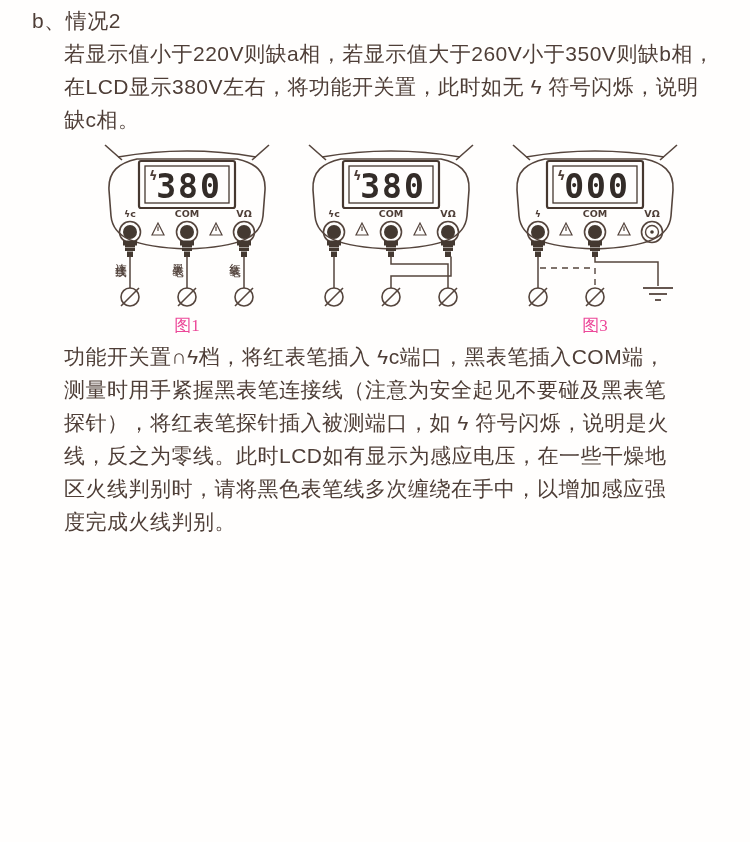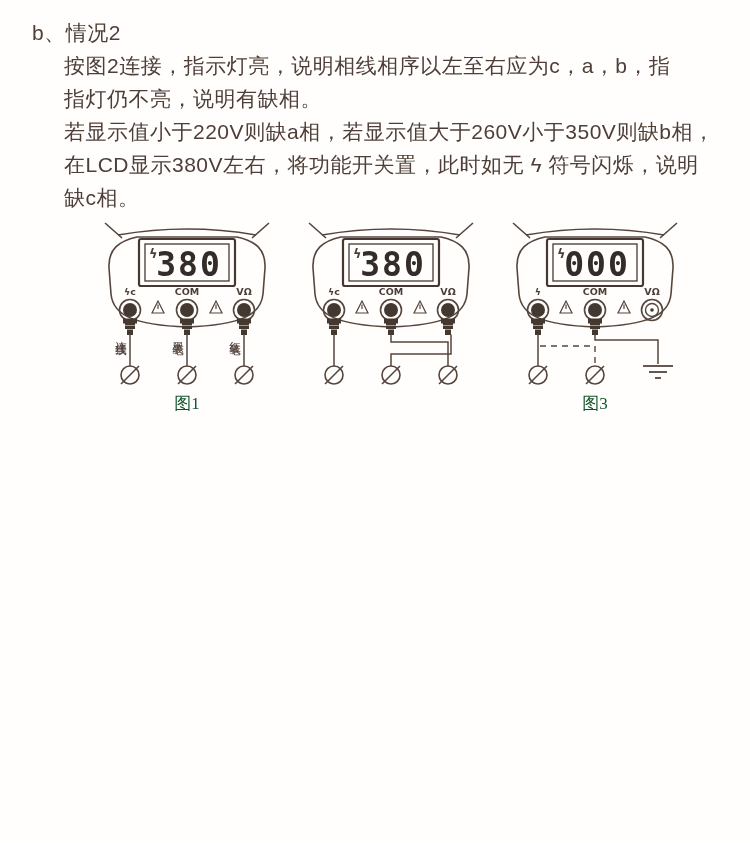--- a/index.html
+++ b/index.html
@@ -1,50 +1,48 @@
 <!DOCTYPE html>
 <html><head>
 <meta charset="utf-8">
 <style>
   html,body{margin:0;padding:0;background:#fff;}
   .page{
     position:relative;
     width:750px;height:842px;
     box-sizing:border-box;
-    padding-top:16px;
+    padding-top:4px;
     background:#fffefd;
     color:#4e3e37;
     font-family:"Liberation Sans","DejaVu Sans",sans-serif;
     overflow:hidden;
   }
   .h{margin-left:32px;font-size:21px;line-height:33px;letter-spacing:0.5px;}
   .p{margin-left:64px;width:660px;font-size:21px;line-height:33px;
      letter-spacing:0.5px;white-space:pre-line;}
   .figrow{display:flex;margin-left:92px;margin-top:4px;gap:14px;height:200px;}
   .fig{position:relative;width:190px;margin:0;}
   .fig svg{display:block;}
   .figcap{width:190px;text-align:center;font-family:"Liberation Serif","DejaVu Serif",serif;
-     font-size:17px;line-height:20px;color:#14532d;}
+     font-size:17px;line-height:20px;color:#ec4899;}
   .vlabel{position:absolute;writing-mode:vertical-rl;text-orientation:upright;
      font-size:11.5px;letter-spacing:1.5px;color:#4e3e37;top:114px;}
   .lcd{font-family:"DejaVu Sans Mono","Liberation Mono",monospace;
      font-size:33px;font-weight:bold;letter-spacing:2px;fill:#332c28;}
   .flash{font-size:13px;font-weight:bold;fill:#4e3e37;font-family:"DejaVu Sans",sans-serif;}
   .jl{font-size:9.5px;font-weight:bold;fill:#4e3e37;font-family:"DejaVu Sans",sans-serif;}
   .sec410{margin-top:4px;}
   .p410{line-height:32px;}
 </style>
 </head>
 <body>
 
 <div class="page">
 
   <div class="h">b、情况2</div>
-  <div class="p">按图2连接，指示灯亮，说明相线相序以左至右应为c，a，b，指
-指灯仍不亮，说明有缺相。</div>
 
   <div class="p">若显示值小于220V则缺a相，若显示值大于260V小于350V则缺b相，
 在LCD显示380V左右，将功能开关置，此时如无 ϟ 符号闪烁，说明
 缺c相。</div>
 
   <div class="figrow">
 
     <figure class="fig">
       <svg width="190" height="176" viewBox="0 0 190 176">
         <g stroke="#55453d" fill="none" stroke-width="1.6">
@@ -232,15 +230,21 @@
         <g stroke="#55453d" stroke-width="1.8">
           <line x1="143" y1="148" x2="173" y2="148"></line>
           <line x1="149" y1="154" x2="167" y2="154"></line>
           <line x1="155" y1="160" x2="161" y2="160"></line>
         </g>
       </svg>
       <figcaption class="figcap">图3</figcaption>
     </figure>
   </div>
 
+  <div class="p">功能开关置∩ϟ档，将红表笔插入 ϟc端口，黑表笔插入COM端，
+测量时用手紧握黑表笔连接线（注意为安全起见不要碰及黑表笔
+探针），将红表笔探针插入被测端口，如 ϟ 符号闪烁，说明是火
+线，反之为零线。此时LCD如有显示为感应电压，在一些干燥地
+区火线判别时，请将黑色表笔线多次缠绕在手中，以增加感应强
+度完成火线判别。</div>
 
 
 </div>
 
 </body></html>

